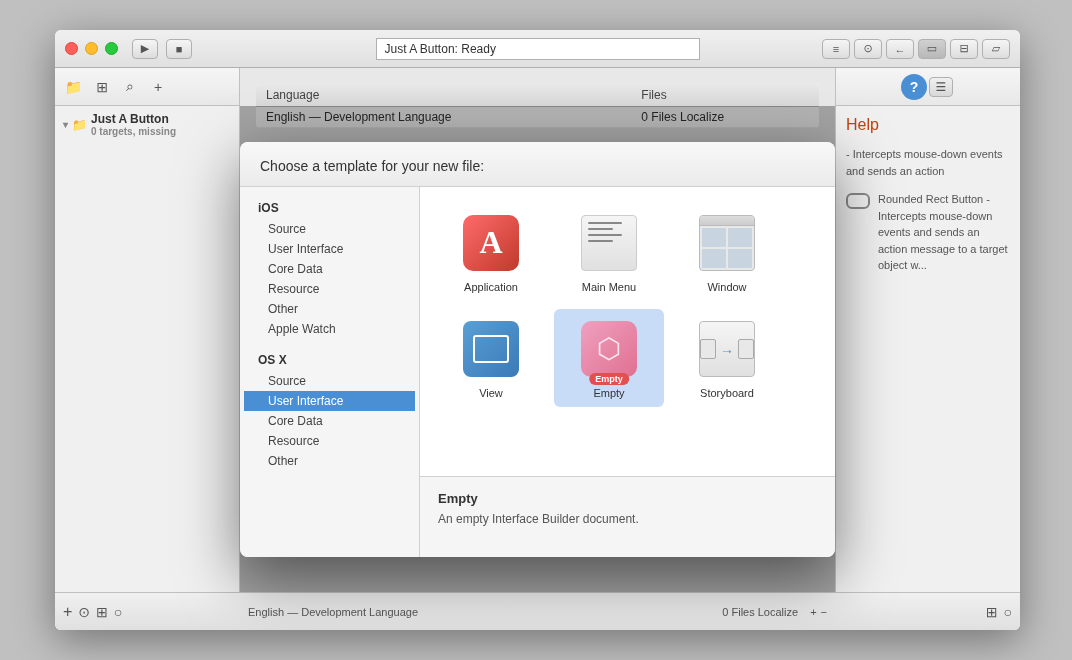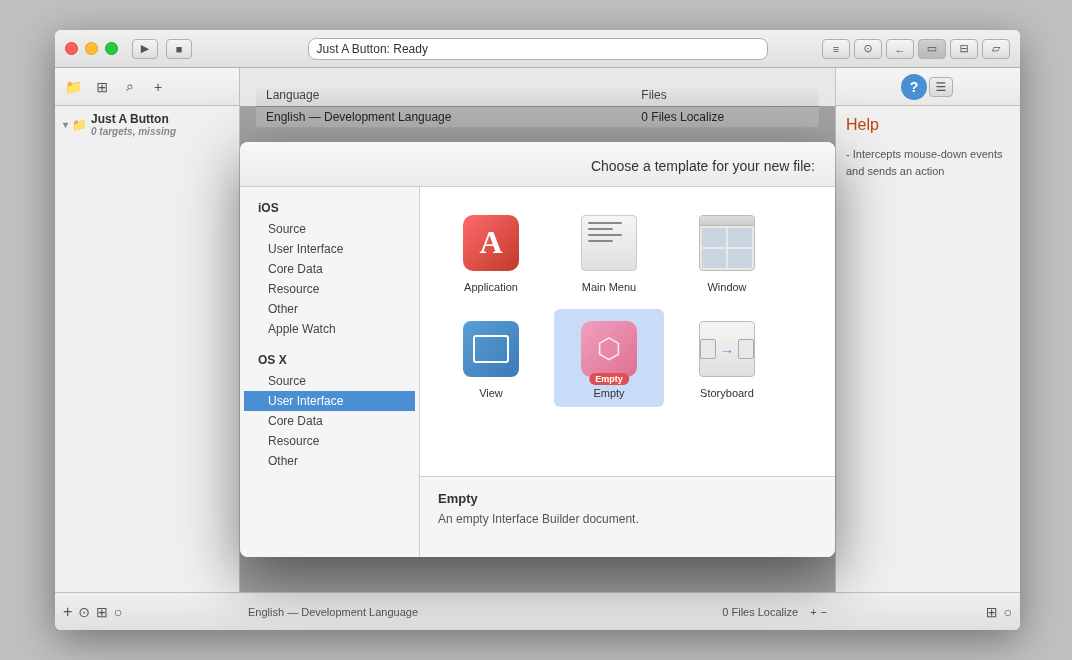--- a/index.html
+++ b/index.html
@@ -74,25 +74,25 @@
     .titlebar-center {
       position: absolute;
       left: 50%;
       transform: translateX(-50%);
       display: flex;
       align-items: center;
       gap: 8px;
     }
 
     .search-bar {
-      width: 460px;
+      width: 324px;
       height: 22px;
       background: #fff;
       border: 1px solid #b0b0b0;
-      border-radius: 8px;
+      border-radius: 0;
       display: flex;
       align-items: center;
       padding: 0 8px;
       font-size: 12px;
       color: #333;
     }
 
     .titlebar-right {
       position: absolute;
       right: 10px;
@@ -289,21 +289,20 @@
     .modal-header {
       padding: 16px 20px 12px;
       border-bottom: 1px solid #d0d0d0;
       background: linear-gradient(to bottom, #f8f8f8, #ebebeb);
     }
 
     .modal-title {
       font-size: 14px;
       color: #333;
       font-weight: 400;
-      text-align: right;
     }
 
     .modal-body {
       display: flex;
       height: 370px;
     }
 
     .modal-sidebar {
       width: 180px;
       border-right: 1px solid #d0d0d0;
@@ -625,21 +624,21 @@
         <div class="sidebar-toolbar-btn">📁</div>
         <div class="sidebar-toolbar-btn">⊞</div>
         <div class="sidebar-toolbar-btn">⌕</div>
         <div class="sidebar-toolbar-btn">+</div>
       </div>
       <div class="sidebar-item-root">
         <span style="font-size:10px;color:#888;">▾</span>
         <span style="color:#4a8fd4;">📁</span>
         <div>
           <div style="font-size:12px;font-weight:600;color:#333;">Just A Button</div>
-          <div style="font-size:10px;color:#888;font-style:italic;">0 targets, missing</div>
+          <div style="font-size:10px;color:#888;">0 targets, missing</div>
         </div>
       </div>
     </div>
 
     <div class="content-area">
       <div class="project-area">
         <table class="project-table">
           <thead>
             <tr>
               <th>Language</th>
@@ -761,20 +760,24 @@
 
     <div class="right-panel">
       <div class="right-panel-toolbar">
         <div style="width:26px;height:26px;background:#4a8fd4;border-radius:50%;display:flex;align-items:center;justify-content:center;color:white;font-size:14px;font-weight:bold;">?</div>
         <div class="panel-tab">☰</div>
       </div>
       <div class="right-panel-content">
         <div class="help-title">Help</div>
         <div class="help-text">- Intercepts mouse-down events and sends an action</div>
 
+        <div style="margin-top:12px;display:flex;align-items:flex-start;gap:8px;">
+          <div style="width:24px;height:16px;border:2px solid #888;border-radius:6px;flex-shrink:0;margin-top:2px;"></div>
+          <div class="help-text">Rounded Rect Button - Intercepts mouse-down events and sends an action message to a target object w...</div>
+        </div>
       </div>
     </div>
   </div>
 
   <div class="bottom-left-bar">
     <span style="cursor:pointer;font-size:16px;color:#555;">+</span>
     <span style="cursor:pointer;font-size:14px;color:#555;">⊙</span>
     <span style="cursor:pointer;font-size:14px;color:#555;">⊞</span>
     <span style="cursor:pointer;font-size:14px;color:#555;">○</span>
   </div>

